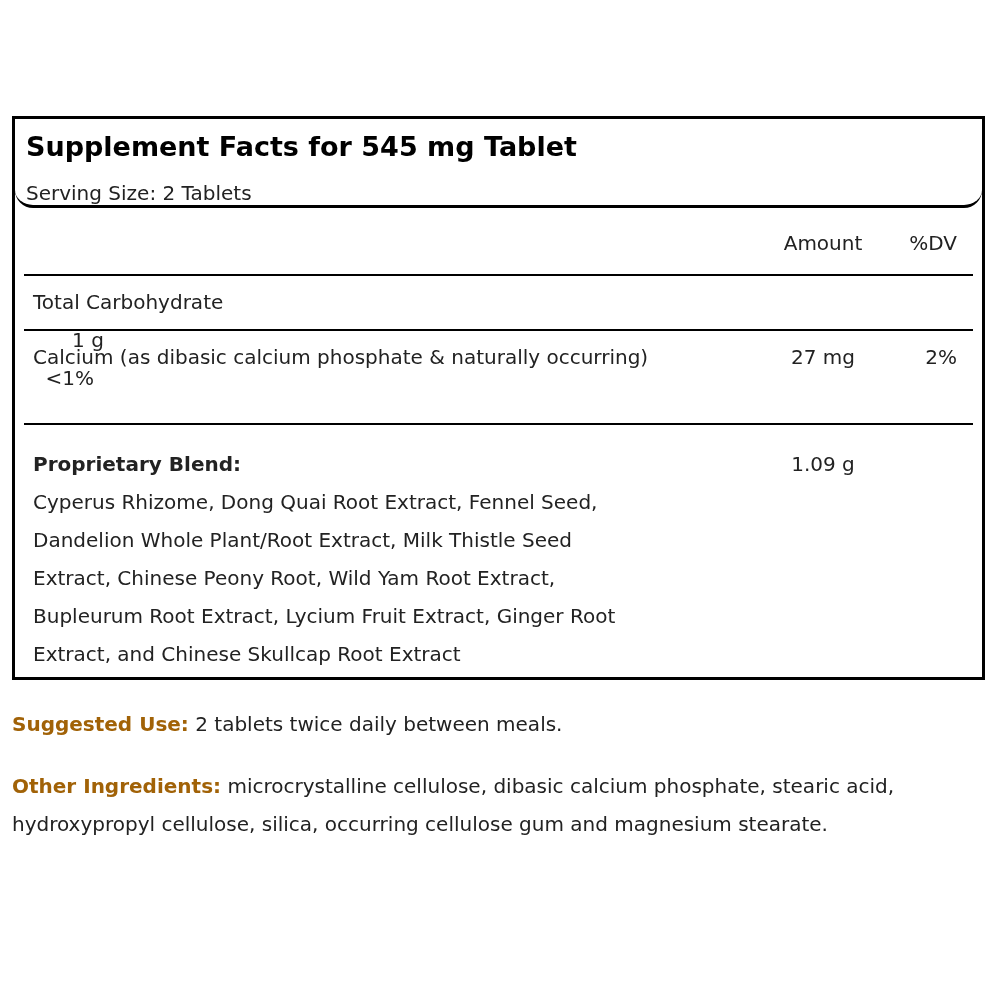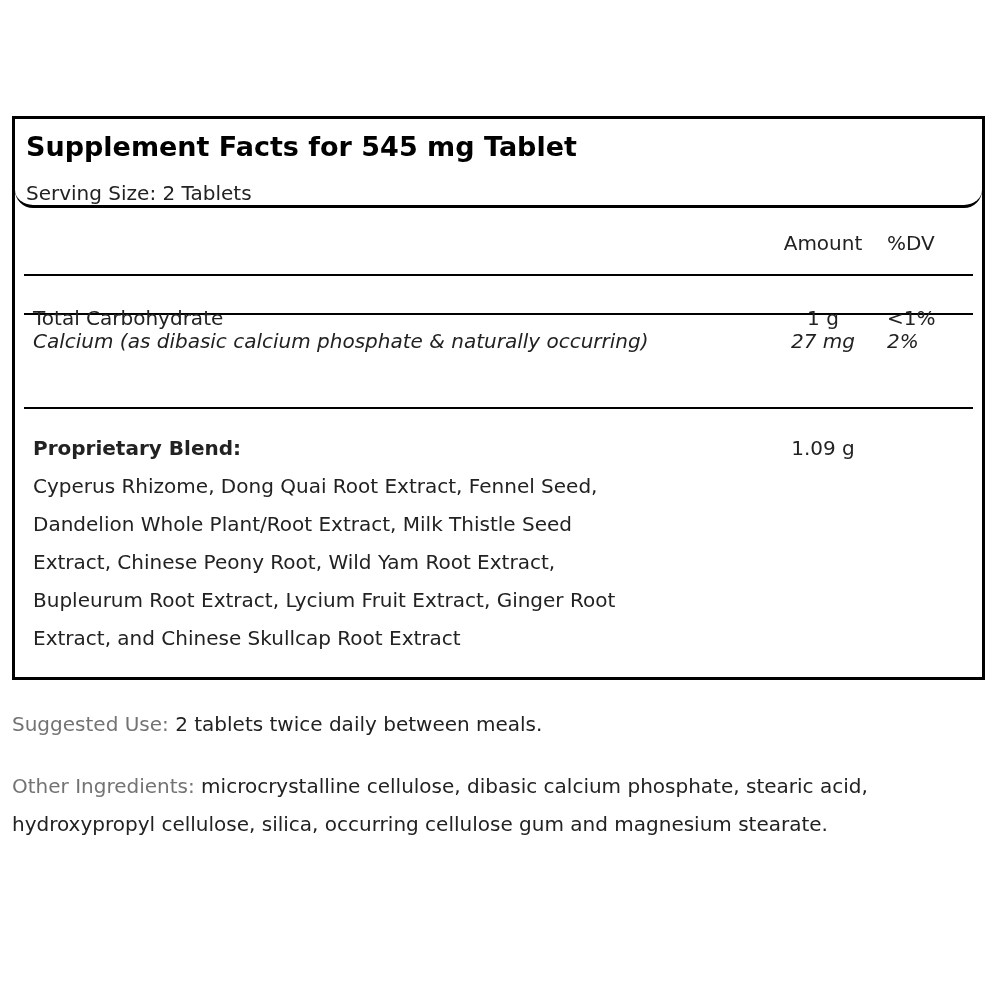--- a/index.html
+++ b/index.html
@@ -62,40 +62,40 @@
     padding-left: 9px;
   }
   .cell-amount {
     width: 128px;
     text-align: center;
     font-size: 20px;
     line-height: 38px;
   }
   .cell-dv {
     width: 70px;
-    text-align: left;
+    text-align: right;
     font-size: 20px;
     line-height: 38px;
     padding-right: 16px;
   }
   .row-head {
     height: 68px;
     padding-top: 16px;
     box-sizing: border-box;
   }
   .row-carb {
-    height: 39px;
-    padding-top: 23px;
+    height: 55px;
+    padding-top: 7px;
     box-sizing: border-box;
+    flex-direction: column;
   }
   .row-calcium {
     height: 94px;
     padding-top: 7px;
     box-sizing: border-box;
-    font-style: italic;
   }
   .row-calcium .cell-name {
     padding-right: 20px;
   }
   .row-blend {
     padding-top: 20px;
     box-sizing: border-box;
   }
   .blend-title {
     font-weight: bold;
@@ -116,22 +116,22 @@
   }
   .other-ingredients {
     position: absolute;
     left: 12px;
     top: 767px;
     font-size: 20px;
     line-height: 38px;
     width: 990px;
   }
   .label-bold {
-    font-weight: normal;
-    color: #737373;
+    font-weight: bold;
+    color: #a16207;
   }
 </style>
 </head>
 <body>
 
 <div class="facts-box">
   <div class="facts-header">
     <div class="facts-title">Supplement Facts for 545 mg Tablet</div>
     <div class="serving-size">Serving Size: 2 Tablets</div>
   </div>

